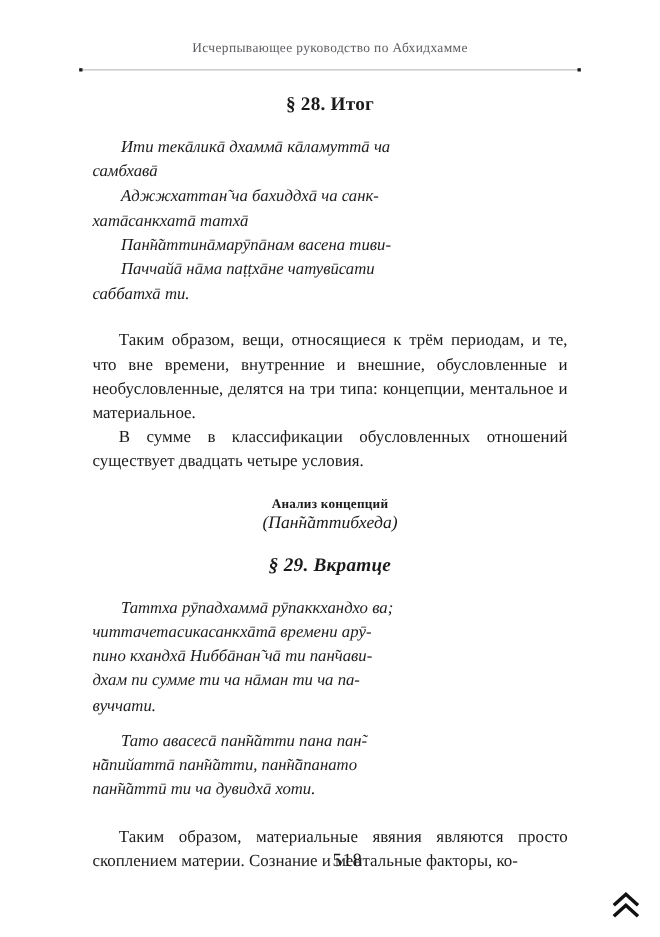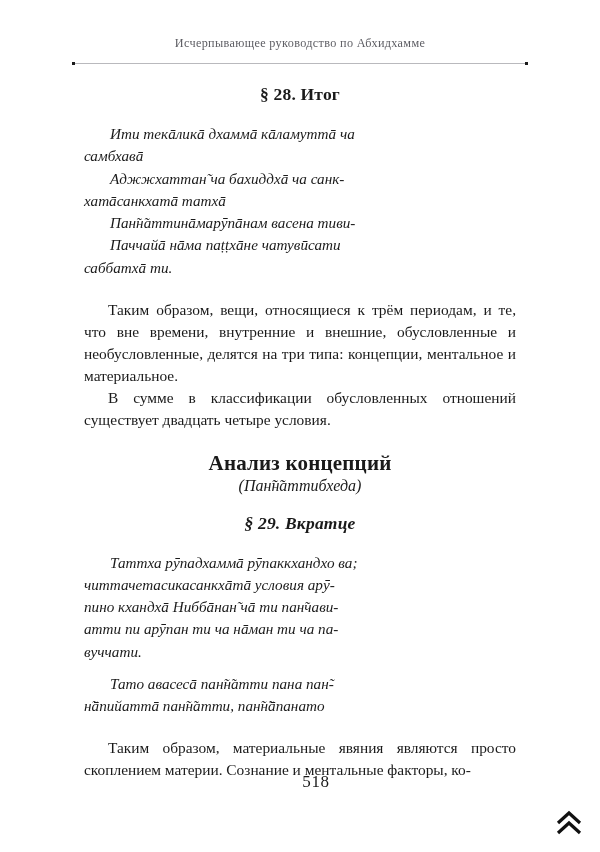--- a/index.html
+++ b/index.html
@@ -74,21 +74,21 @@
     font-size: 17.5px;
     font-weight: bold;
     letter-spacing: 0.2px;
     font-family: "Liberation Serif", "DejaVu Serif", serif;
   }
 
   h2.secthead.tight { padding-top: 2px; font-style: italic; }
 
   .blockhead {
     text-align: center;
-    font-size: 21px;
+    font-size: 12px;
     font-weight: bold;
     letter-spacing: 0.2px;
     margin: 0;
     padding: 0;
   }
   .blockhead-sub {
     text-align: center;
     font-size: 16px;
     font-style: italic;
     font-weight: normal;
@@ -191,31 +191,32 @@
     <div class="blockhead-sub">(Пан̃н̃аттибхеда)</div>
 
     <div class="sp-e"></div>
 
     <h2 class="secthead tight">§ 29. Вкратце</h2>
 
     <div class="sp-a"></div>
 
     <div class="verse">
       <span class="ln">Таттха рӯпадхаммā рӯпаккхандхо ва;</span>
-      <span class="ln cont">читтачетасикасанкхāтā условия арӯ-</span>
+      <span class="ln cont">читтачетасикасанкхāтā времени арӯ-</span>
       <span class="ln cont">пино кхандхā Ниббāнан̃ чā ти пан̃чави-</span>
-      <span class="ln cont">атти пи арӯпан ти ча нāман ти ча па-</span>
+      <span class="ln cont">дхам пи сумме ти ча нāман ти ча па-</span>
       <span class="ln cont">вуччати.</span>
     </div>
 
     <div class="sp-f"></div>
 
     <div class="verse">
       <span class="ln jst">Тато авасесā пан̃н̃атти пана пан̃-</span>
       <span class="ln cont jst">н̃āпийаттā пан̃н̃атти, пан̃н̃āпанато</span>
+      <span class="ln cont">пан̃н̃аттӣ ти ча дувидхā хоти.</span>
     </div>
 
     <div class="sp-c"></div>
 
     <p class="body-p">Таким образом, материальные явяния являются просто скоплением материи. Сознание и ментальные факторы, ко-</p>
 
   </div>
 
   <div class="folio">518</div>
 

